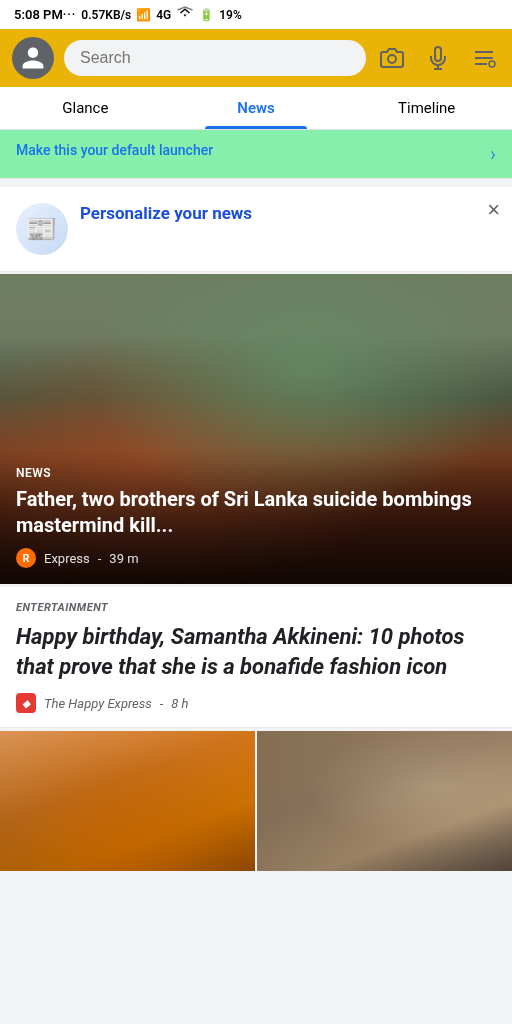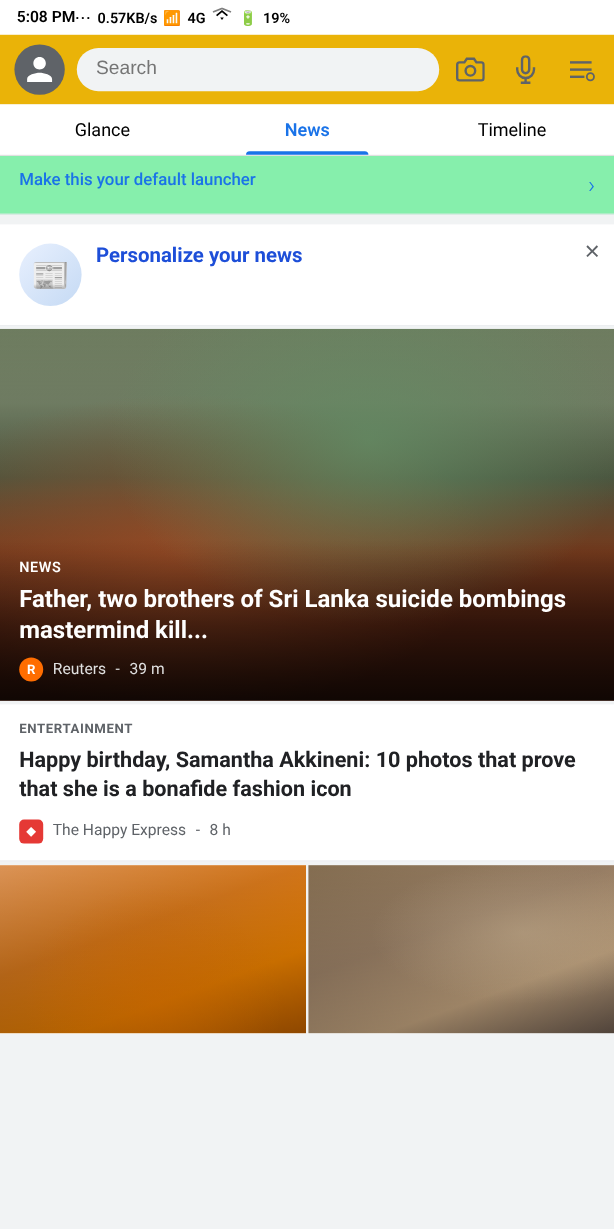--- a/index.html
+++ b/index.html
@@ -252,30 +252,31 @@
       font-weight: 700;
       flex-shrink: 0;
     }
 
     
     .entertainment-card {
       background: #fff;
       padding: 14px 16px;
       margin-top: 3px;
       border-bottom: 1px solid #e8eaed;
+      font-style: italic;
     }
     .ent-category {
       font-size: 11px;
       font-weight: 700;
       color: #5f6368;
       letter-spacing: 0.5px;
       margin-bottom: 8px;
     }
     .ent-title {
-      font-size: 18px;
+      font-size: 22px;
       font-weight: 700;
       color: #202124;
       line-height: 1.35;
       margin-bottom: 12px;
     }
     .ent-source {
       display: flex;
       align-items: center;
       gap: 8px;
       color: #5f6368;
@@ -416,21 +417,21 @@
   </div>
 </div>
 
 <div class="news-hero">
   <div class="news-hero-img"></div>
   <div class="news-hero-overlay">
     <div class="news-category">NEWS</div>
     <div class="news-title">Father, two brothers of Sri Lanka suicide bombings mastermind kill...</div>
     <div class="news-source">
       <div class="source-icon">R</div>
-      <span>Reuters</span>
+      <span>Express</span>
       <span>-</span>
       <span>39 m</span>
     </div>
   </div>
 </div>
 
 <div class="entertainment-card">
   <div class="ent-category">ENTERTAINMENT</div>
   <div class="ent-title">Happy birthday, Samantha Akkineni: 10 photos that prove that she is a bonafide fashion icon</div>
   <div class="ent-source">

